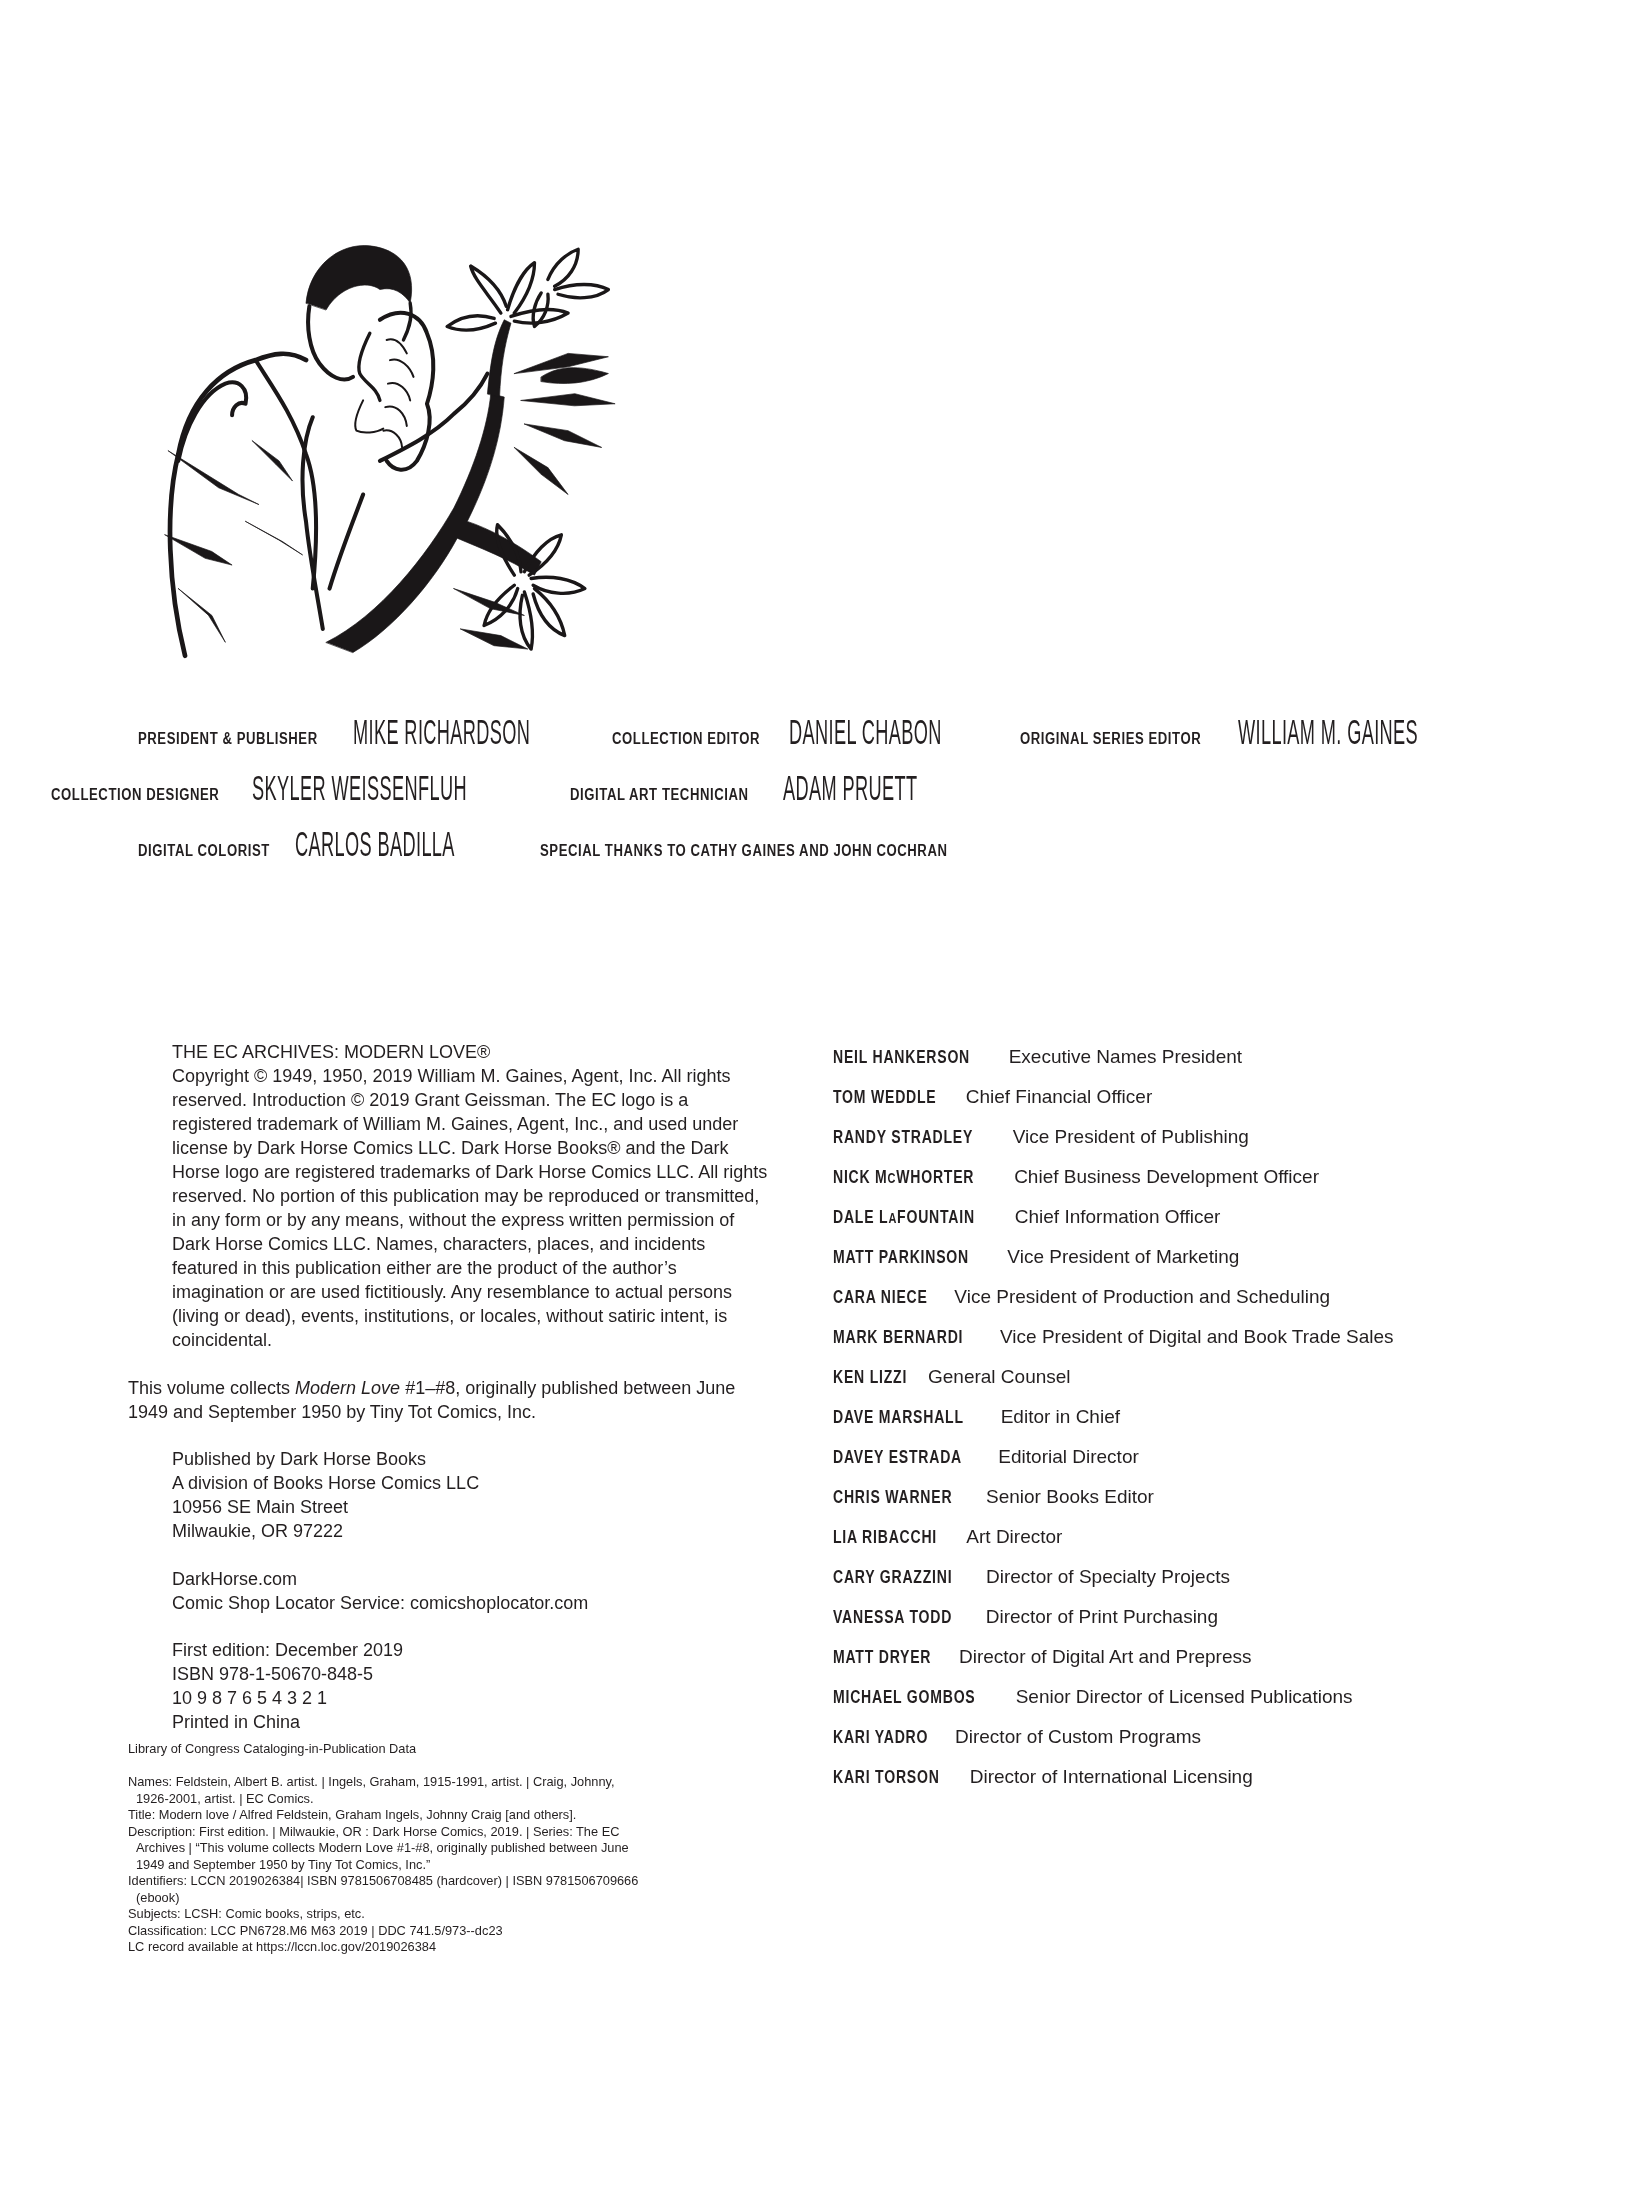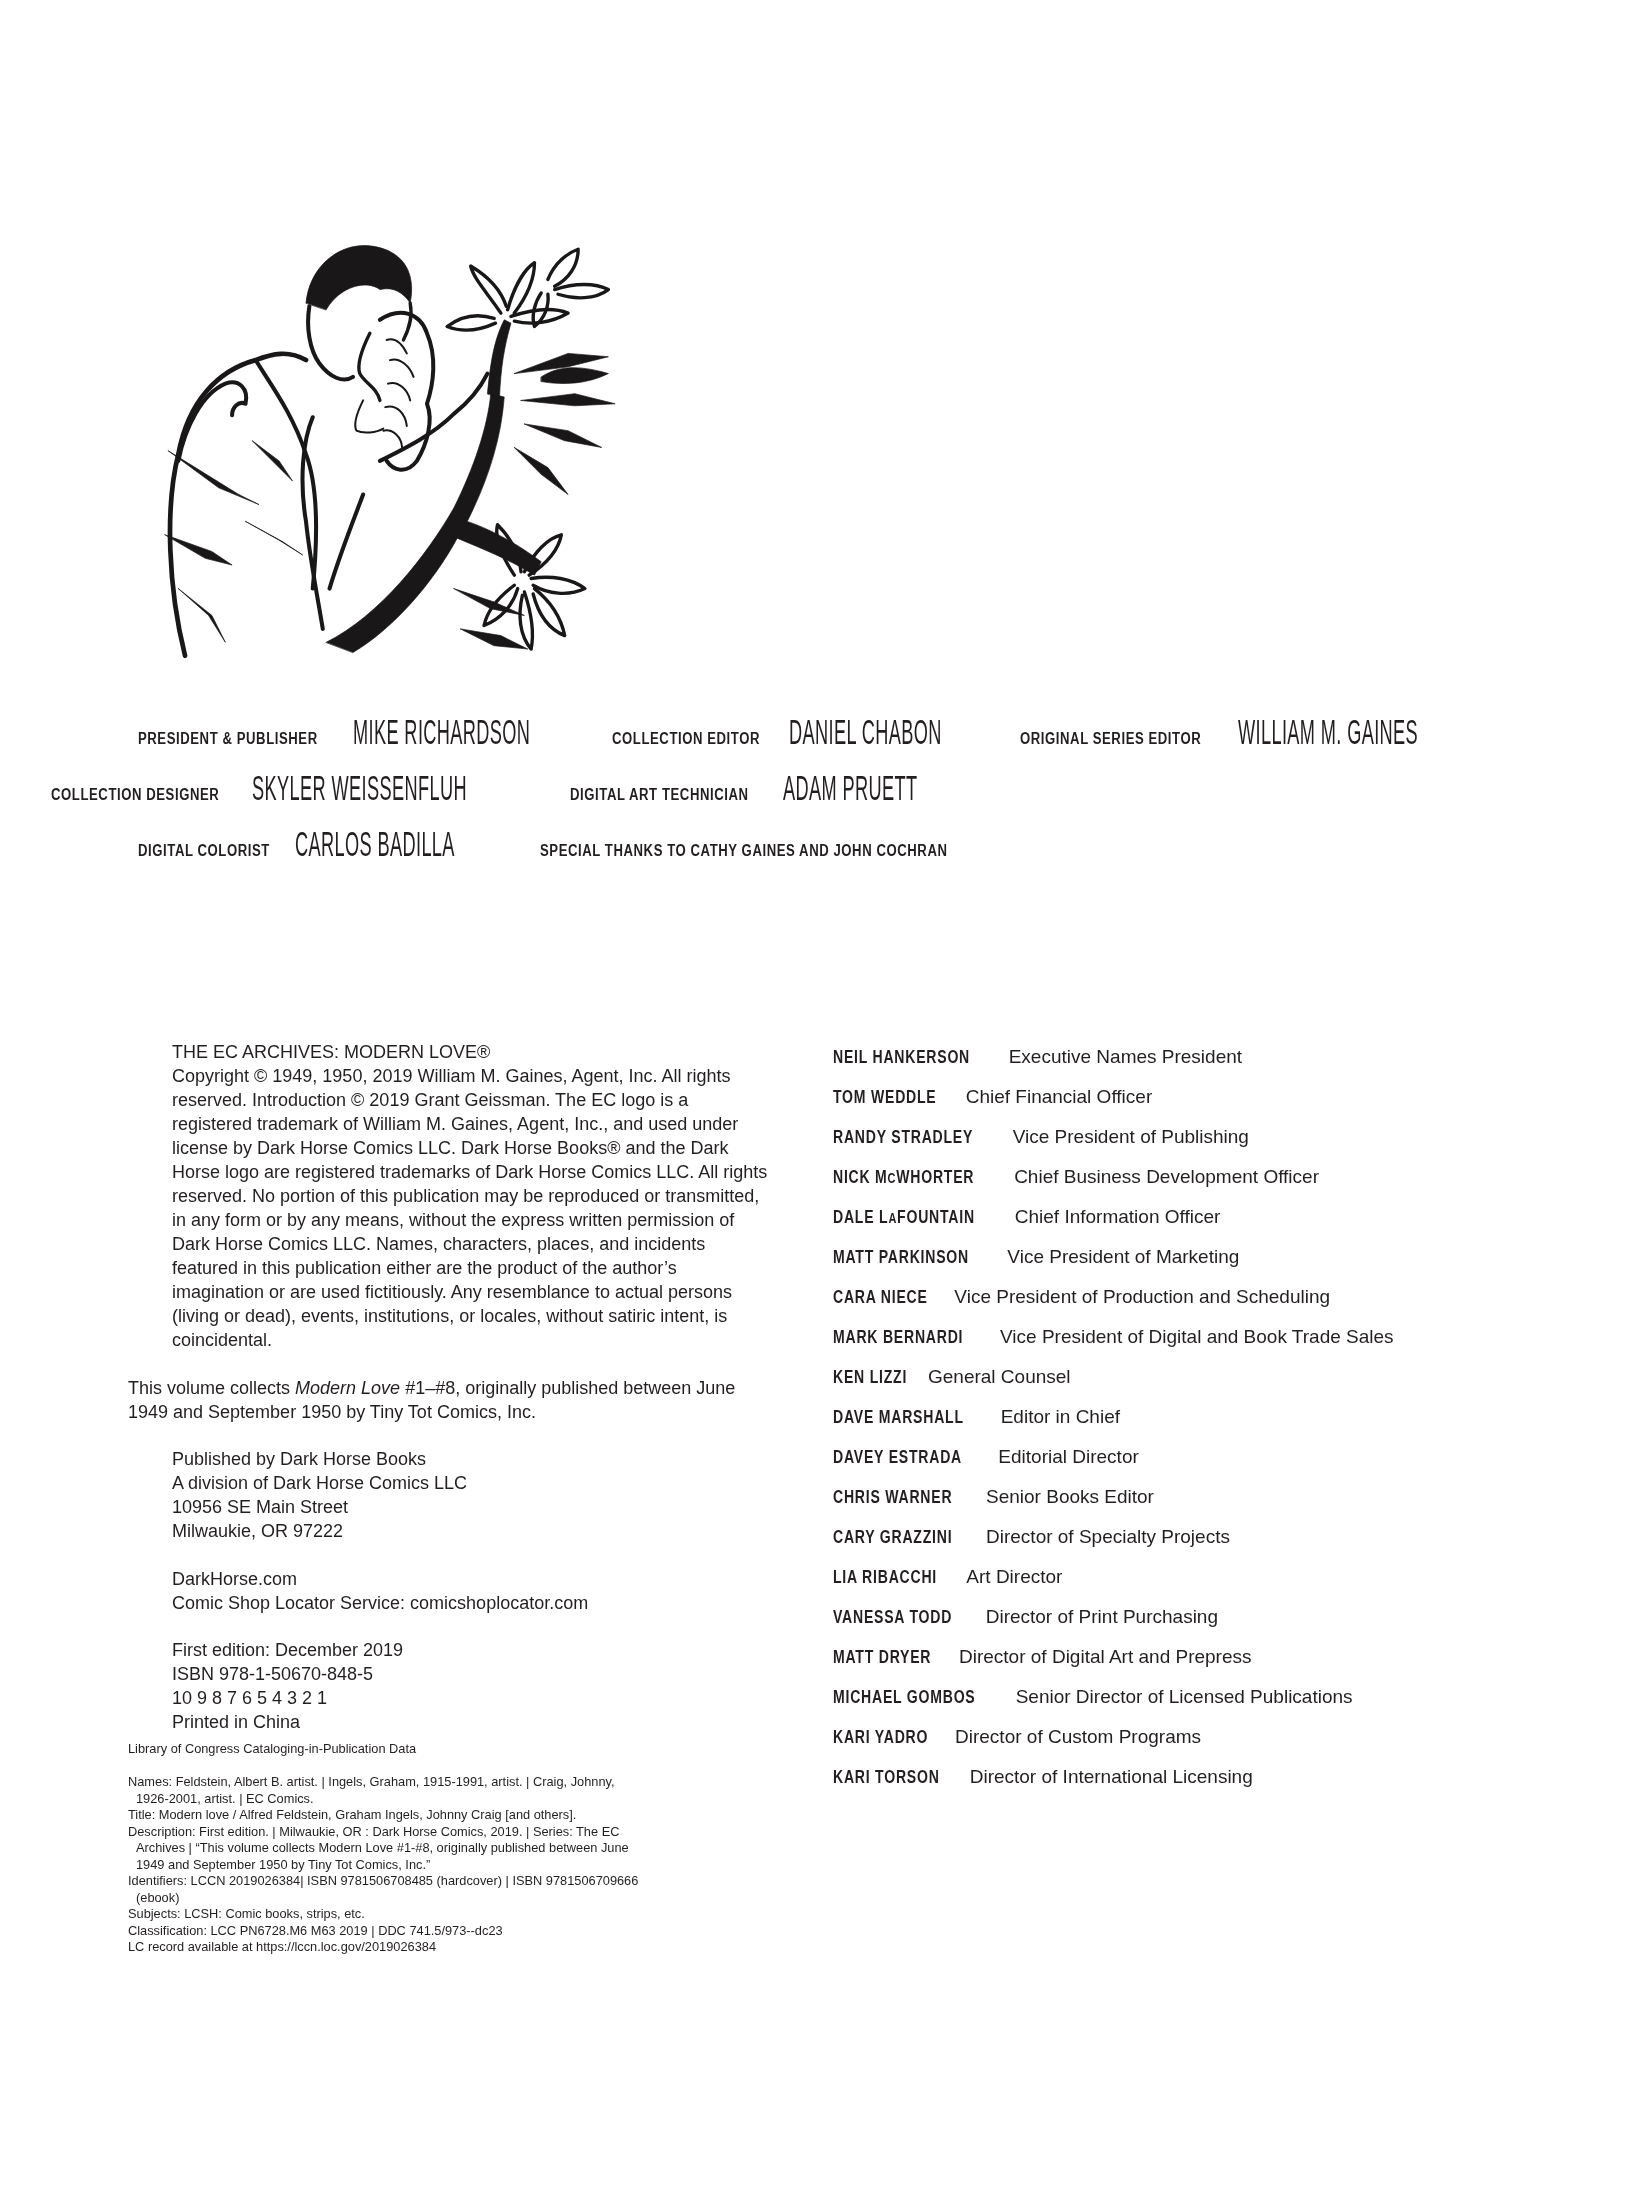--- a/index.html
+++ b/index.html
@@ -135,21 +135,21 @@
 <div class="legal">
   <p>
     <span class="line">THE EC ARCHIVES: MODERN LOVE®</span>
     <span class="line">Copyright © 1949, 1950, 2019 William M. Gaines, Agent, Inc. All rights reserved. Introduction © 2019 Grant Geissman. The EC logo is a registered trademark of William M. Gaines, Agent, Inc., and used under license by Dark Horse Comics LLC. Dark Horse Books® and the Dark Horse logo are registered trademarks of Dark Horse Comics LLC. All rights reserved. No portion of this publication may be reproduced or transmitted, in any form or by any means, without the express written permission of Dark Horse Comics LLC. Names, characters, places, and incidents featured in this publication either are the product of the author’s imagination or are used fictitiously. Any resemblance to actual persons (living or dead), events, institutions, or locales, without satiric intent, is coincidental.</span>
   </p>
   <p>
     <span>This volume collects </span><em>Modern Love</em><span> #1–#8, originally published between June 1949 and September 1950 by Tiny Tot Comics, Inc.</span>
   </p>
   <p>
     <span class="line">Published by Dark Horse Books</span>
-    <span class="line">A division of Dark Horse Comics LLC</span>
+    <span class="line">A division of Books Horse Comics LLC</span>
     <span class="line">10956 SE Main Street</span>
     <span class="line">Milwaukie, OR 97222</span>
   </p>
   <p>
     <span class="line">DarkHorse.com</span>
     <span class="line">Comic Shop Locator Service: comicshoplocator.com</span>
   </p>
   <p>
     <span class="line">First edition: December 2019</span>
     <span class="line">ISBN 978-1-50670-848-5</span>
@@ -212,28 +212,28 @@
     </div>
   <div class="staff-row">
       <span class="staff-name">DAVEY ESTRADA</span>
       <span class="staff-title">Editorial Director</span>
     </div>
   <div class="staff-row">
       <span class="staff-name">CHRIS WARNER</span>
       <span class="staff-title">Senior Books Editor</span>
     </div>
   <div class="staff-row">
+      <span class="staff-name">LIA RIBACCHI</span>
+      <span class="staff-title">Art Director</span>
+    </div>
+  <div class="staff-row">
       <span class="staff-name">CARY GRAZZINI</span>
       <span class="staff-title">Director of Specialty Projects</span>
     </div>
   <div class="staff-row">
-      <span class="staff-name">LIA RIBACCHI</span>
-      <span class="staff-title">Art Director</span>
-    </div>
-  <div class="staff-row">
       <span class="staff-name">VANESSA TODD</span>
       <span class="staff-title">Director of Print Purchasing</span>
     </div>
   <div class="staff-row">
       <span class="staff-name">MATT DRYER</span>
       <span class="staff-title">Director of Digital Art and Prepress</span>
     </div>
   <div class="staff-row">
       <span class="staff-name">MICHAEL GOMBOS</span>
       <span class="staff-title">Senior Director of Licensed Publications</span>

